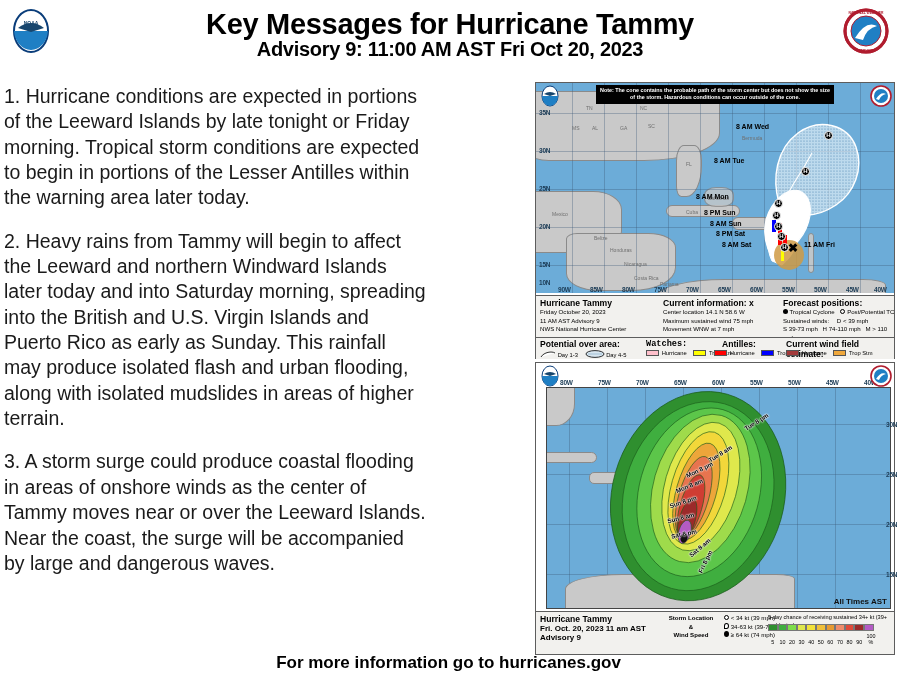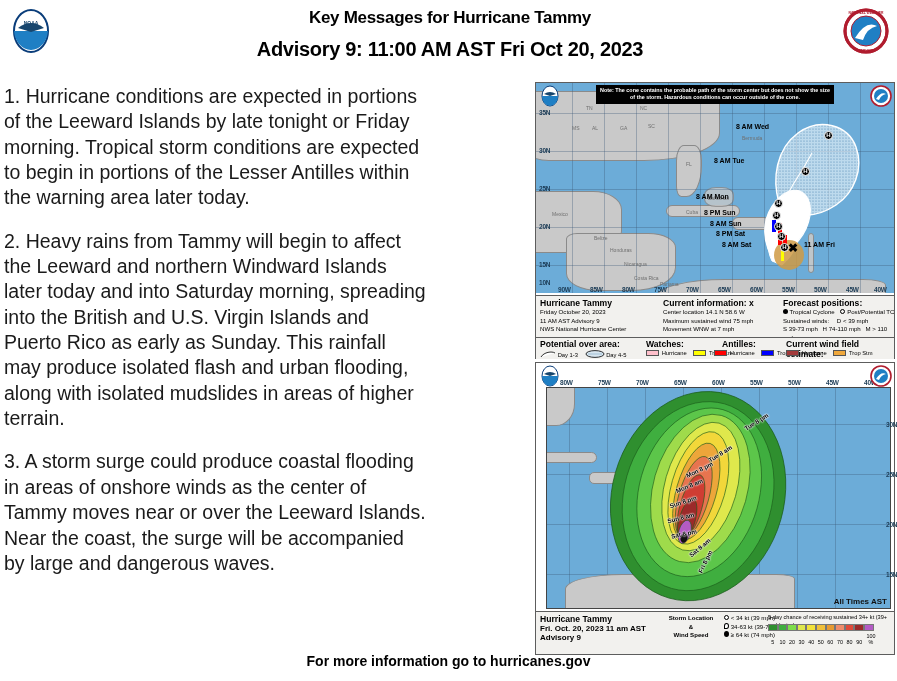--- a/index.html
+++ b/index.html
@@ -8,21 +8,21 @@
     width: 897px; height: 681px;
     background: #ffffff;
     font-family: "Liberation Sans", sans-serif;
     overflow: hidden;
   }
   #page { position: relative; width: 897px; height: 681px; background: #fff; }
 
   
   .hdr-title {
     position: absolute; left: 150px; top: 8px; width: 600px;
-    text-align: center; font-size: 17px; font-weight: bold; color: #000;
+    text-align: center; font-size: 29px; font-weight: bold; color: #000;
     letter-spacing: -0.3px;
   }
   .hdr-sub {
     position: absolute; left: 150px; top: 38px; width: 600px;
     text-align: center; font-size: 20px; font-weight: bold; color: #000;
     letter-spacing: -0.3px;
   }
   .logo { position: absolute; }
   .noaa-logo { width: 46px; height: 46px; }
   .nws-logo  { width: 46px; height: 46px; }
@@ -30,21 +30,21 @@
   
   .messages {
     position: absolute; left: 4px; top: 84px; width: 424px;
     font-size: 19.5px; line-height: 1.30; color: #1a1a1a;
   }
   .msg { margin: 0 0 18px 0; }
 
   
   .footer {
     position: absolute; left: 0; top: 653px; width: 897px; text-align: center;
-    font-size: 14px; font-weight: bold; color: #000;
+    font-size: 17px; font-weight: bold; color: #000;
   }
 
   
   .panel { position: absolute; background: #ffffff; border: 1px solid #5d5d5d; }
   #cone-panel   { left: 535px; top: 82px;  width: 360px; height: 277px; }
   #arrival-panel{ left: 535px; top: 362px; width: 360px; height: 293px; }
 
   .map-area { position: absolute; left: 0; top: 0; right: 0; bottom: 0; overflow: hidden; }
 
   .ocean { position: absolute; inset: 0; background: #6cacd8; }
@@ -344,21 +344,21 @@
           <path d="M1,7 C4,2 12,1 15,3" fill="#fff" stroke="#000" stroke-width="0.8"></path>
         </svg>
         <span>Day 1-3</span>
         <svg width="20" height="8" style="vertical-align:-1px;margin-left:5px;">
           <ellipse cx="10" cy="4" rx="9" ry="3.4" fill="#d8e6f0" stroke="#000" stroke-width="0.8"></ellipse>
           <line x1="3" y1="4" x2="17" y2="4" stroke="#7fa7c4" stroke-width="0.6"></line>
         </svg>
         <span>Day 4-5</span>
       </div>
 
-      <div class="i-head" style="position:absolute; left:110px; top:1px;">Watches:</div>
+      <div class="i-head" style="position:absolute; left:110px; top:1px;font-family:Liberation Mono, monospace;">Watches:</div>
       <div class="legrow" style="left:110px; top:12px;">
         <span class="swatch" style="background:#ffc0cb;"></span>
         <span>Hurricane</span>
         <span class="swatch" style="background:#ffff00; margin-left:5px;"></span>
         <span>Trop Stm</span>
       </div>
 
       <div class="i-head" style="position:absolute; left:186px; top:1px;">Antilles:</div>
       <div class="legrow" style="left:178px; top:12px;">
         <span class="swatch" style="background:#ff0000;"></span>

